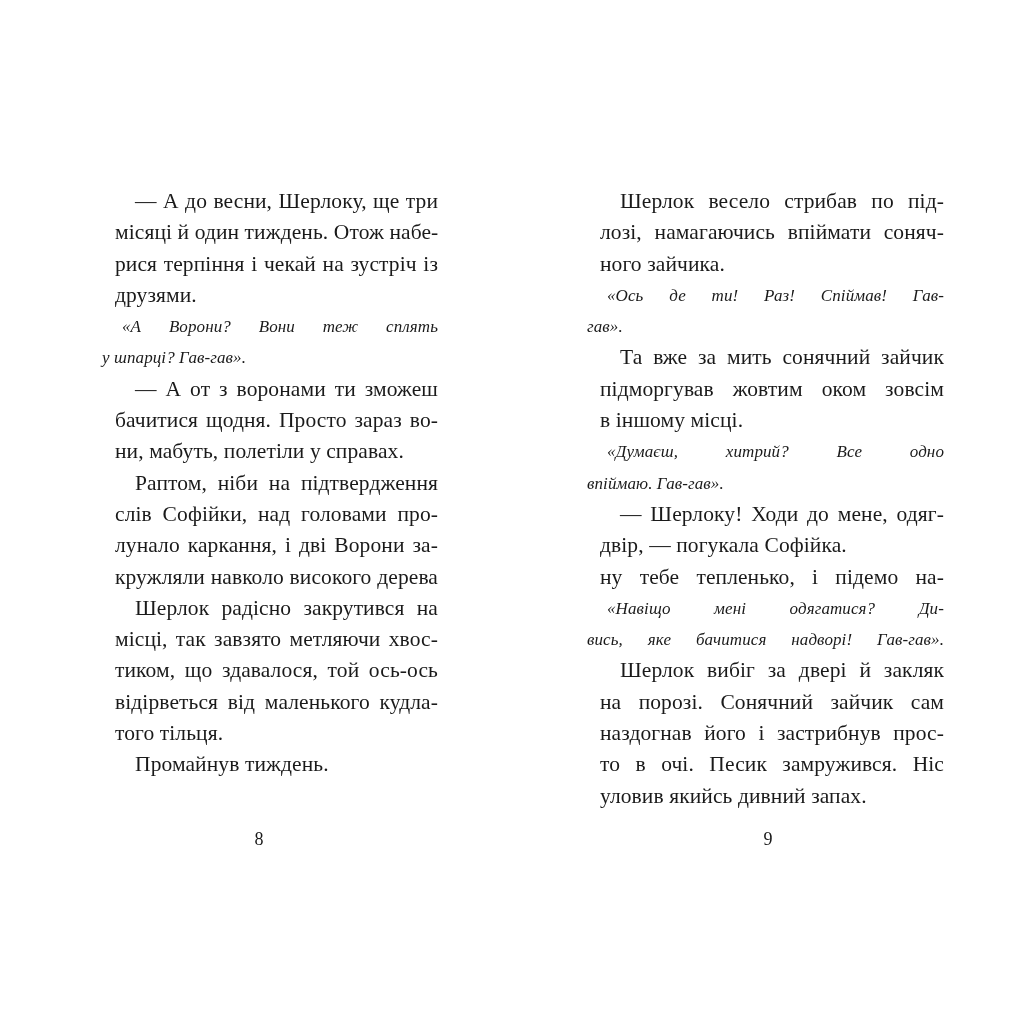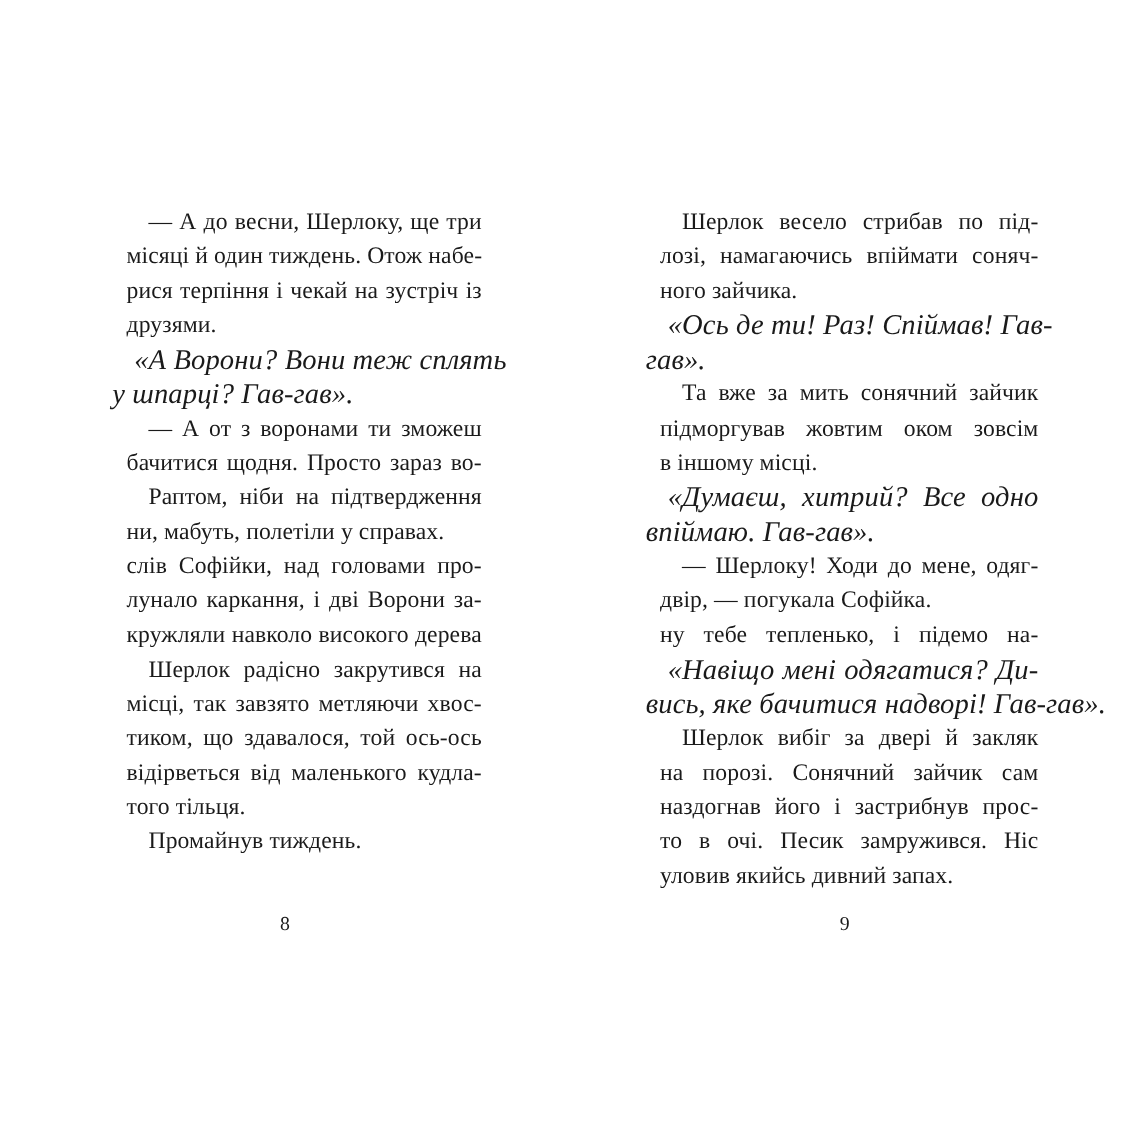--- a/index.html
+++ b/index.html
@@ -28,21 +28,21 @@
     font-size: 19px;
     text-align: justify;
     text-align-last: justify;
     white-space: nowrap;
     letter-spacing: 0.1px;
   }
   .line.last {
     text-align-last: left;
   }
   .line.indent { padding-left: 20px; }
-  .line.italic { font-style: italic; font-family: "Liberation Serif", "DejaVu Serif", serif; font-size: 26px; }
+  .line.italic { font-style: italic; font-family: "Liberation Serif", "DejaVu Serif", serif; font-size: 17px; }
   .line.roman-ls { font-family: "Liberation Serif", "DejaVu Serif", serif; font-size: 21.5px; margin-left: 13px; }
   .page-number {
     position: absolute;
     top: 829px;
     width: 40px;
     text-align: center;
     font-family: "Liberation Serif", "DejaVu Serif", serif;
     font-size: 18px;
     color: #1a1a1a;
   }
@@ -54,22 +54,22 @@
 
 <div class="page page-left">
     <span class="line roman-ls indent">— А до весни, Шерлоку, ще три</span>
     <span class="line roman-ls">місяці й один тиждень. Отож набе-</span>
     <span class="line roman-ls">рися терпіння і чекай на зустріч із</span>
     <span class="line roman-ls last">друзями.</span>
     <span class="line italic indent">«А Ворони? Вони теж сплять</span>
     <span class="line italic last">у шпарці? Гав-гав».</span>
     <span class="line roman-ls indent">— А от з воронами ти зможеш</span>
     <span class="line roman-ls">бачитися щодня. Просто зараз во-</span>
+    <span class="line roman-ls last">ни, мабуть, полетіли у справах.</span>
     <span class="line roman-ls indent">Раптом, ніби на підтвердження</span>
-    <span class="line roman-ls last">ни, мабуть, полетіли у справах.</span>
     <span class="line roman-ls">слів Софійки, над головами про-</span>
     <span class="line roman-ls">лунало каркання, і дві Ворони за-</span>
     <span class="line roman-ls">кружляли навколо високого дерева</span>
     <span class="line roman-ls indent">Шерлок радісно закрутився на</span>
     <span class="line roman-ls">місці, так завзято метляючи хвос-</span>
     <span class="line roman-ls">тиком, що здавалося, той ось-ось</span>
     <span class="line roman-ls">відірветься від маленького кудла-</span>
     <span class="line roman-ls last">того тільця.</span>
     <span class="line roman-ls indent last">Промайнув тиждень.</span>
   </div>

